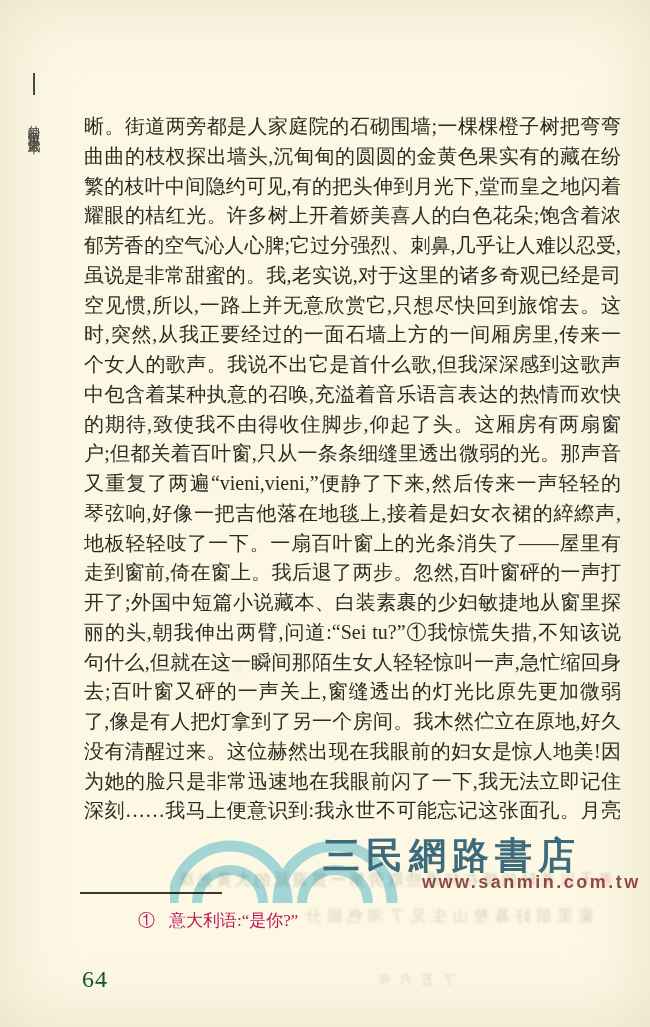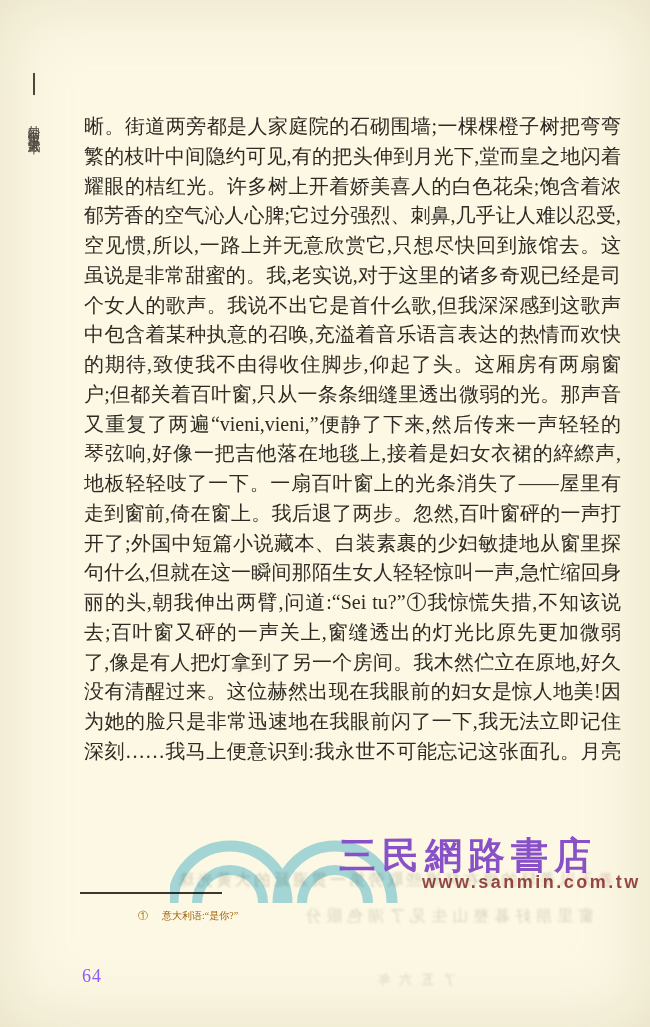--- a/index.html
+++ b/index.html
@@ -20,34 +20,34 @@
 
   
   .body-text{position:absolute;left:84px;top:112px;width:537px;color:#2f2b24;}
   .bline{
     height:29.76px;line-height:29.76px;font-size:20px;
     text-align:justify;text-align-last:justify;overflow:hidden;
   }
 
   
   .footnote-rule{position:absolute;left:80px;top:892px;width:142px;height:2px;background:#3c382f;}
-  .footnote{position:absolute;left:138px;top:909px;font-size:10px;color:#a16207;white-space:nowrap;}
+  .footnote{position:absolute;left:138px;top:909px;font-size:17px;color:#be185d;white-space:nowrap;}
   .fn-marker{margin-right:14px;}
 
   
-  .page-number{position:absolute;left:82px;top:966px;font-size:18px;color:#8b5cf6;letter-spacing:1px;text-align:center;}
+  .page-number{position:absolute;left:82px;top:966px;font-size:24px;color:#14532d;letter-spacing:1px;text-align:center;}
 
   
   .watermark{position:absolute;left:170px;top:805px;width:472px;height:108px;
     mix-blend-mode:multiply;opacity:.8;pointer-events:none;}
   .wm-arcs{position:absolute;left:0;top:0;}
   .wm-name{
     position:absolute;left:153px;top:26px;
     font-family:"Liberation Sans",sans-serif;font-weight:700;
-    font-size:37px;letter-spacing:6px;color:#6d28d9;white-space:nowrap;margin-left:16px;
+    font-size:37px;letter-spacing:6px;color:#0c4a6e;white-space:nowrap;
   }
   .wm-url{
     position:absolute;left:252px;top:67px;
     font-family:"Liberation Sans",sans-serif;font-weight:700;
     font-size:18px;letter-spacing:2.5px;color:#7f1d1d;white-space:nowrap;
   }
 
   
   .bleed{position:absolute;transform:scaleX(-1);filter:blur(1.2px);
     white-space:nowrap;pointer-events:none;color:#8d8a72;}
@@ -61,36 +61,38 @@
 <body>
 
 <div class="page">
 
   <div class="spine-tick"></div>
 
   <div class="sidebar-title">外国中短篇小说藏本</div>
 
   <div class="body-text">
     <div class="bline">晰。街道两旁都是人家庭院的石砌围墙;一棵棵橙子树把弯弯</div>
+    <div class="bline">曲曲的枝杈探出墙头,沉甸甸的圆圆的金黄色果实有的藏在纷</div>
     <div class="bline">繁的枝叶中间隐约可见,有的把头伸到月光下,堂而皇之地闪着</div>
     <div class="bline">耀眼的桔红光。许多树上开着娇美喜人的白色花朵;饱含着浓</div>
     <div class="bline">郁芳香的空气沁人心脾;它过分强烈、刺鼻,几乎让人难以忍受,</div>
+    <div class="bline">虽说是非常甜蜜的。我,老实说,对于这里的诸多奇观已经是司</div>
     <div class="bline">空见惯,所以,一路上并无意欣赏它,只想尽快回到旅馆去。这</div>
-    <div class="bline">虽说是非常甜蜜的。我,老实说,对于这里的诸多奇观已经是司</div>
+    <div class="bline">时,突然,从我正要经过的一面石墙上方的一间厢房里,传来一</div>
     <div class="bline">个女人的歌声。我说不出它是首什么歌,但我深深感到这歌声</div>
     <div class="bline">中包含着某种执意的召唤,充溢着音乐语言表达的热情而欢快</div>
     <div class="bline">的期待,致使我不由得收住脚步,仰起了头。这厢房有两扇窗</div>
     <div class="bline">户;但都关着百叶窗,只从一条条细缝里透出微弱的光。那声音</div>
     <div class="bline">又重复了两遍“vieni,vieni,”便静了下来,然后传来一声轻轻的</div>
     <div class="bline">琴弦响,好像一把吉他落在地毯上,接着是妇女衣裙的綷縩声,</div>
     <div class="bline">地板轻轻吱了一下。一扇百叶窗上的光条消失了——屋里有人</div>
     <div class="bline">走到窗前,倚在窗上。我后退了两步。忽然,百叶窗砰的一声打</div>
     <div class="bline">开了;外国中短篇小说藏本、白装素裹的少妇敏捷地从窗里探出美</div>
+    <div class="bline">丽的头,朝我伸出两臂,问道:“Sei tu?”①我惊慌失措,不知该说</div>
     <div class="bline">句什么,但就在这一瞬间那陌生女人轻轻惊叫一声,急忙缩回身</div>
-    <div class="bline">丽的头,朝我伸出两臂,问道:“Sei tu?”①我惊慌失措,不知该说</div>
     <div class="bline">去;百叶窗又砰的一声关上,窗缝透出的灯光比原先更加微弱</div>
     <div class="bline">了,像是有人把灯拿到了另一个房间。我木然伫立在原地,好久</div>
     <div class="bline">没有清醒过来。这位赫然出现在我眼前的妇女是惊人地美!因</div>
     <div class="bline">为她的脸只是非常迅速地在我眼前闪了一下,我无法立即记住</div>
     <div class="bline">深刻……我马上便意识到:我永世不可能忘记这张面孔。月亮</div>
   </div>
 
   <div class="bleed bleed-0">美轻的墙在杯谁些取劳第一贯避延的大黄光珠</div>
   <div class="bleed bleed-1">卷天以</div>
   <div class="bleed bleed-2">窗里朋好暮整山生见了湖色眼分</div>

